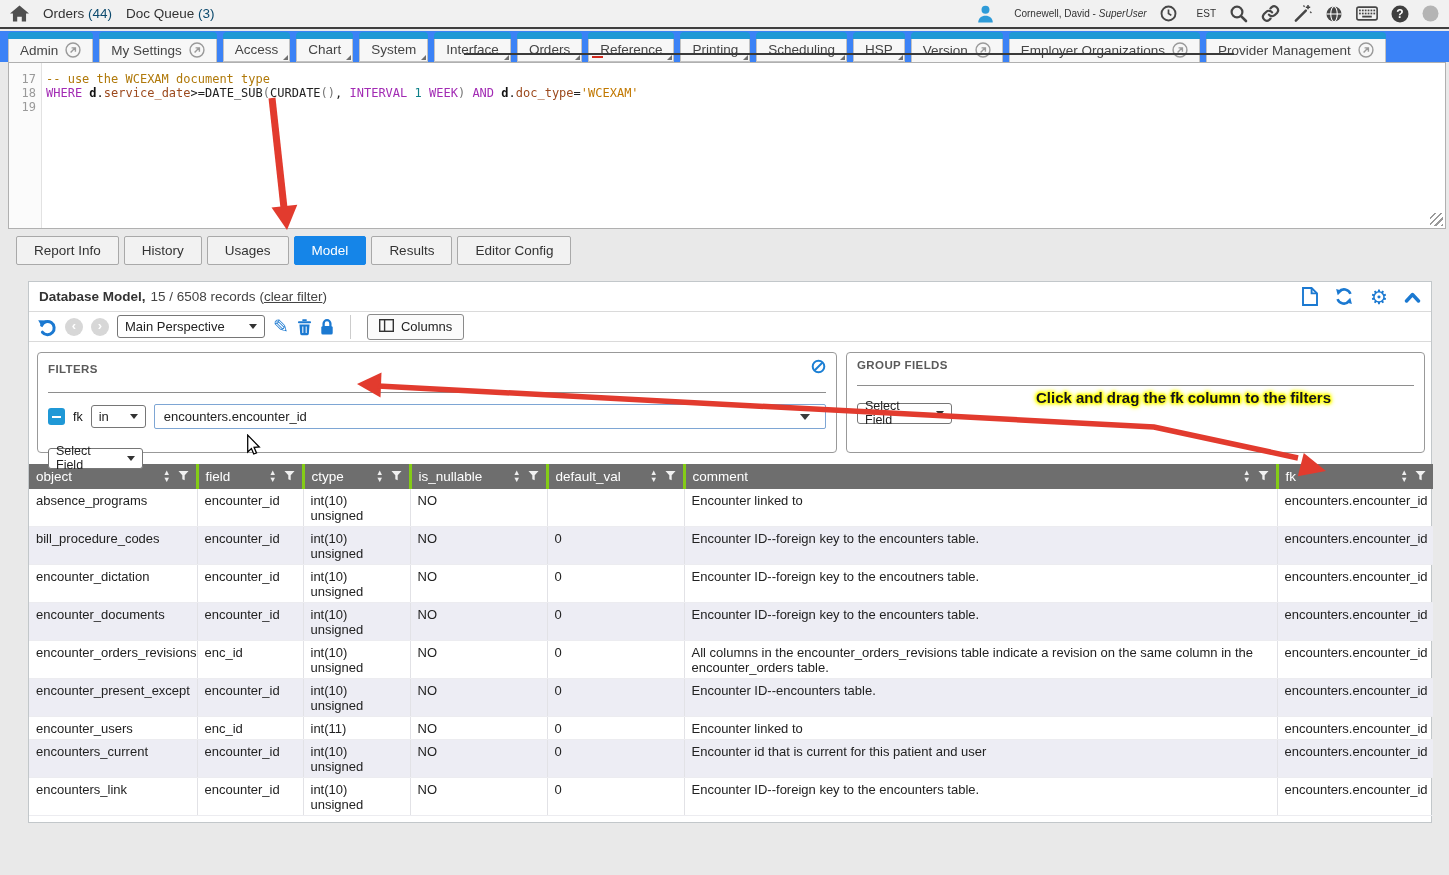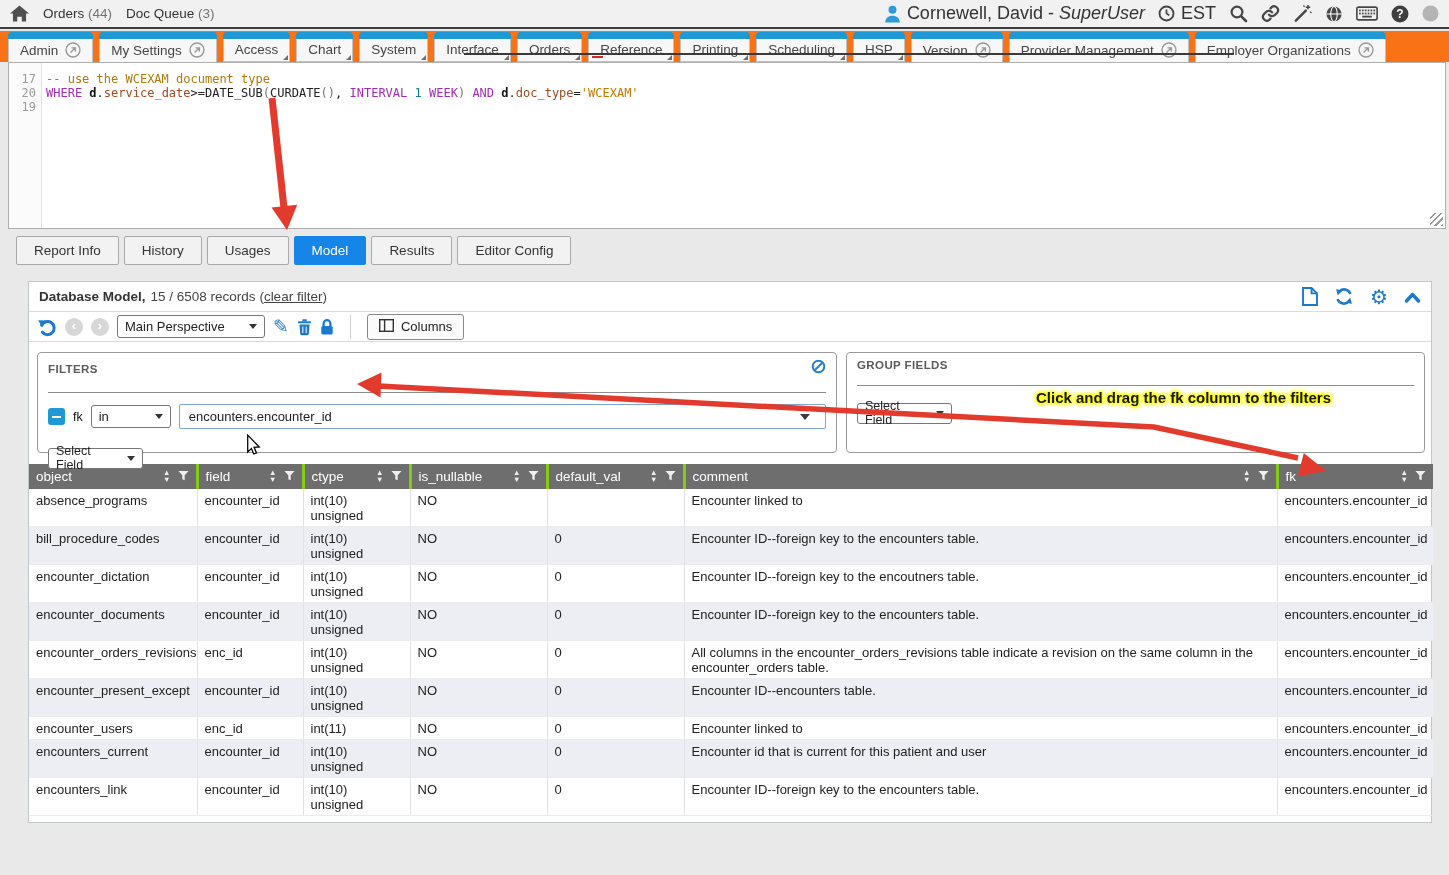--- a/index.html
+++ b/index.html
@@ -4,28 +4,28 @@
 <style>
   * { margin:0; padding:0; box-sizing:border-box; }
   html,body { width:1449px; height:875px; }
   body { position:relative; overflow:hidden; background:#e9e9e9; font-family:"Liberation Sans",sans-serif; color:#333; }
 
   
   .topbar { position:absolute; left:0; top:0; width:1449px; height:29px; background:#f1f1f1;
             border-bottom:2px solid #3f3f3f; display:flex; align-items:center; padding:0 10px; }
   .topbar-left { display:flex; align-items:center; gap:14px; }
   .top-link { font-size:13.5px; color:#333; cursor:pointer; }
-  .top-link .cnt { color:#737373; }
+  .top-link .cnt { color:#0c4a6e; }
   .topbar-right { margin-left:auto; display:flex; align-items:center; gap:13px; }
-  .user-label { font-size:18px; color:#333; display:flex; align-items:center; gap:6px; }
+  .user-label { font-size:10px; color:#333; display:flex; align-items:center; gap:20px; }
   .user-label i { font-style:italic; }
   .tb-icon { display:inline-flex; align-items:center; }
 
   
-  .navstrip { position:absolute; left:0; top:31px; width:1449px; height:31px; background:#f97316;
+  .navstrip { position:absolute; left:0; top:31px; width:1449px; height:31px; background:#3b82f6;
               display:flex; align-items:flex-start; padding:1px 0 0 8px; gap:6px; }
   .navtab { border-radius:4px 4px 0 0; background:#1f99d5; padding-top:7px; cursor:pointer; }
   .navtab-body { background:#f7f7f7; border:1px solid #c2c2c2; border-top:none; padding:3px 11px 4px;
                  font-size:13.5px; color:#454545; display:flex; align-items:center; gap:7px; position:relative; }
   .corner-mark { position:absolute; right:1px; bottom:1px; width:0; height:0;
                  border-left:5px solid transparent; border-bottom:5px solid #6f6f6f; }
   .ext-icon { display:inline-flex; }
 
   
   .editor { position:absolute; left:8px; top:62px; width:1438px; height:167px; background:#fff;
@@ -300,46 +300,46 @@
         <span class="ext-icon">
           <svg width="16" height="16" viewBox="0 0 18 18">
             <circle cx="9" cy="9" r="7.8" fill="none" stroke="#9a9a9a" stroke-width="1.6"></circle>
             <path d="M6.3 11.7 10.9 7.1 M7.4 6.6h4.3v4.3" fill="none" stroke="#9a9a9a" stroke-width="1.6"></path>
           </svg>
         </span>
       </div>
     </div>
     <div class="navtab">
       <div class="navtab-body">
+        <span class="navtab-label">Employer Organizations</span>
+        <span class="ext-icon">
+          <svg width="16" height="16" viewBox="0 0 18 18">
+            <circle cx="9" cy="9" r="7.8" fill="none" stroke="#9a9a9a" stroke-width="1.6"></circle>
+            <path d="M6.3 11.7 10.9 7.1 M7.4 6.6h4.3v4.3" fill="none" stroke="#9a9a9a" stroke-width="1.6"></path>
+          </svg>
+        </span>
+      </div>
+    </div>
+    <div class="navtab">
+      <div class="navtab-body">
         <span class="navtab-label">Provider Management</span>
         <span class="ext-icon">
           <svg width="16" height="16" viewBox="0 0 18 18">
             <circle cx="9" cy="9" r="7.8" fill="none" stroke="#9a9a9a" stroke-width="1.6"></circle>
             <path d="M6.3 11.7 10.9 7.1 M7.4 6.6h4.3v4.3" fill="none" stroke="#9a9a9a" stroke-width="1.6"></path>
           </svg>
         </span>
       </div>
     </div>
-    <div class="navtab">
-      <div class="navtab-body">
-        <span class="navtab-label">Employer Organizations</span>
-        <span class="ext-icon">
-          <svg width="16" height="16" viewBox="0 0 18 18">
-            <circle cx="9" cy="9" r="7.8" fill="none" stroke="#9a9a9a" stroke-width="1.6"></circle>
-            <path d="M6.3 11.7 10.9 7.1 M7.4 6.6h4.3v4.3" fill="none" stroke="#9a9a9a" stroke-width="1.6"></path>
-          </svg>
-        </span>
-      </div>
-    </div>
   </div>
 
 <div class="editor">
   <div class="gutter">
       <div class="gutter-num">17</div>
-      <div class="gutter-num">20</div>
+      <div class="gutter-num">18</div>
       <div class="gutter-num">19</div>
     </div>
   <div class="code">
     <span class="artifact-bar"></span>
     <span class="artifact-squiggle"></span>
   <div class="code-line"><span class="tok-comment">-- use the WCEXAM document type</span></div>
       <div class="code-line"><span class="tok-kw">WHERE</span><span class="tok-pl"> </span><span class="tok-obj">d</span><span class="tok-pl">.</span><span class="tok-id">service_date</span><span class="tok-pl">&gt;=</span><span class="tok-fn">DATE_SUB</span><span class="tok-par">(</span><span class="tok-fn">CURDATE</span><span class="tok-par">()</span><span class="tok-pl">, </span><span class="tok-kw">INTERVAL</span><span class="tok-pl"> </span><span class="tok-num">1</span><span class="tok-pl"> </span><span class="tok-kw">WEEK</span><span class="tok-par">)</span><span class="tok-pl"> </span><span class="tok-kw">AND</span><span class="tok-pl"> </span><span class="tok-obj">d</span><span class="tok-pl">.</span><span class="tok-id">doc_type</span><span class="tok-pl">=</span><span class="tok-str">'WCEXAM'</span></div>
       <div class="code-line">&nbsp;</div>
     </div>
   <div class="resize-grip"></div>
@@ -432,21 +432,21 @@
         <span>
           <svg width="15" height="15" viewBox="0 0 16 16">
               <circle cx="8" cy="8" r="6.2" fill="none" stroke="#1b7fd4" stroke-width="2.1"></circle>
               <line x1="4" y1="12" x2="12" y2="4" stroke="#1b7fd4" stroke-width="2.1"></line>
             </svg>
         </span>
       </div>
       <div class="filter-row">
         <span class="minus-btn"></span>
         <span class="ffield">fk</span>
-        <span class="fake-select" style="width:80px">
+        <span class="fake-select" style="width:55px">
           <span>in</span>
         </span>
         <span class="combo">
           <span>encounters.encounter_id</span>
           <span class="combo-chevron"></span>
         </span>
       </div>
       <div class="addfield-row">
         <span class="fake-select sm" style="width:95px">
           <span>Select Field</span>

